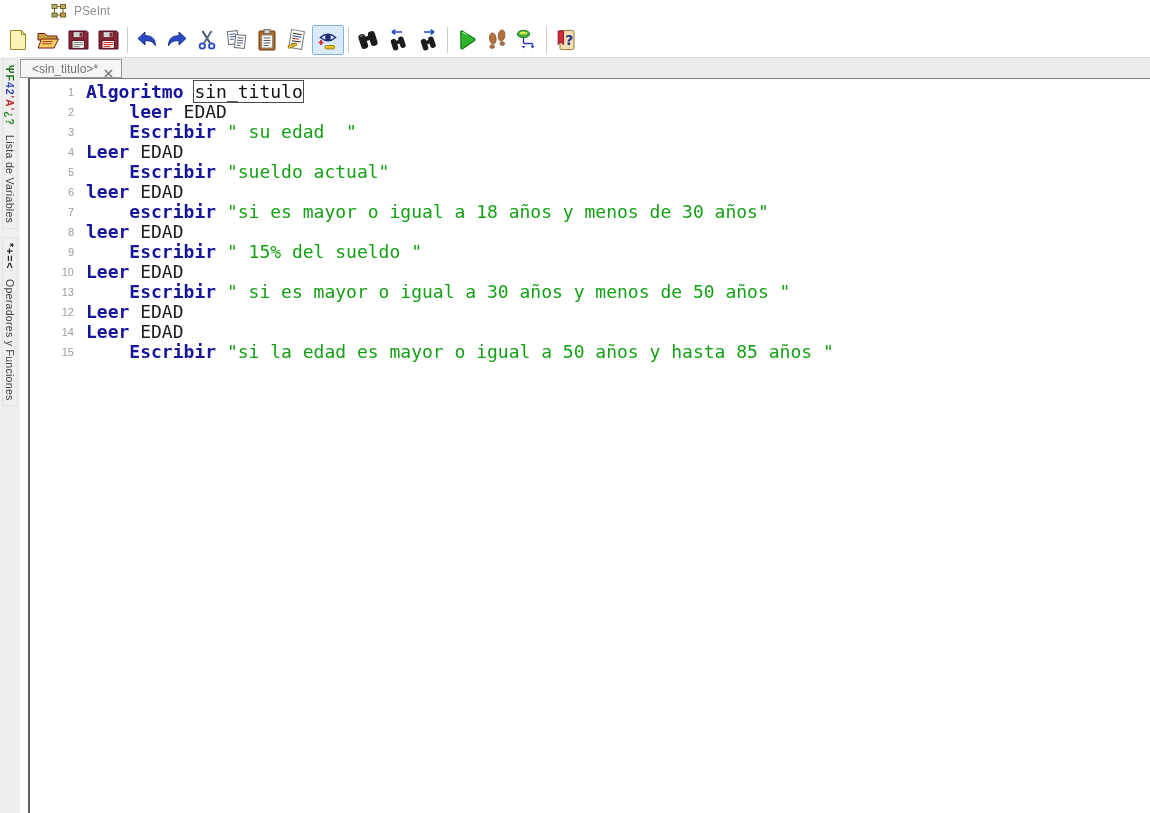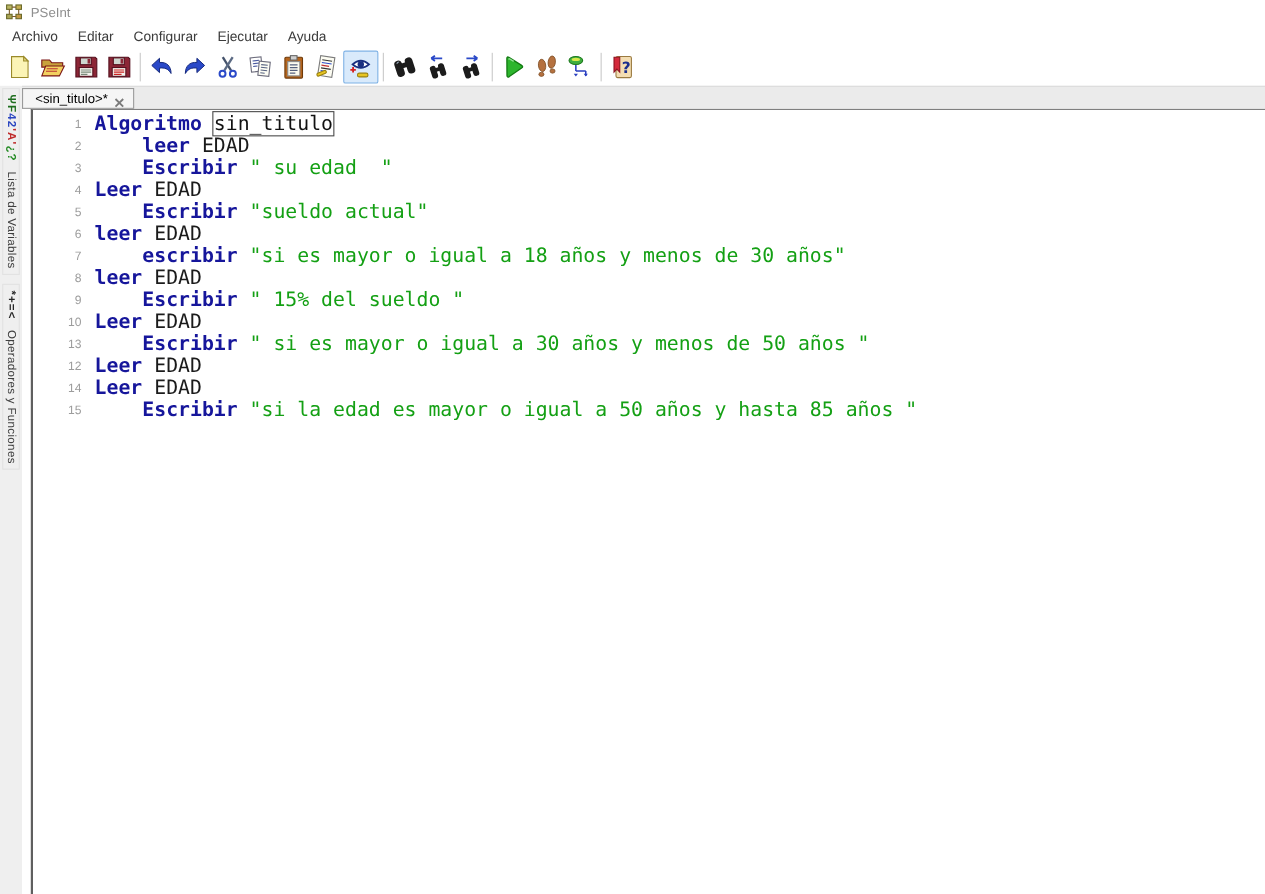--- a/index.html
+++ b/index.html
@@ -1,21 +1,21 @@
 <!DOCTYPE html>
 <html style="--kw: #16169b; --str: #14a014; --txt: #1b1b1b; --ln: #9c9c9c;"><head>
 <meta charset="utf-8">
 <style>
   * { box-sizing: border-box; }
   html,body { margin:0; padding:0; width:1150px; height:813px; overflow:hidden;
               background:#ffffff; font-family:"Liberation Sans", sans-serif; }
   .window { width:1150px; height:813px; display:flex; flex-direction:column; background:#fff; }
 
   
-  .titlebar { height:22px; display:flex; align-items:center; padding-left:5px; background:#fff; flex:0 0 auto; }
+  .titlebar { height:22px; display:flex; align-items:center; padding-left:5px; background:#fff; flex:0 0 auto;margin-left:46px; }
   .titlebar .logo { width:16px; height:16px; margin-right:7px; }
   .titlebar .title { font-size:12px; color:#8f8f8f; }
 
   
   .menubar { height:21px; display:flex; align-items:center; padding-left:2px; background:#fff; flex:0 0 auto; }
   .menu-item { font-size:12.5px; color:#3c3c3c; padding:2px 9px; cursor:default; }
 
   
   .toolbar { height:35px; display:flex; align-items:center; padding-left:3px; background:#fff; flex:0 0 auto; }
   .tbtn { width:30px; height:30px; display:flex; align-items:center; justify-content:center; border:1px solid transparent; border-radius:2px; }
@@ -29,21 +29,21 @@
   .side-strip { width:20px; background:#efefef; flex:0 0 auto; display:flex; flex-direction:column; align-items:center; padding-top:2px; }
   .side-tab { writing-mode:vertical-rl; background:#efefef; border:1px solid #e2e2e2; padding:5px 1px; margin-bottom:8px;
               font-size:10.5px; color:#3f3f3f; cursor:default; text-align:center; }
   .side-glyph { font-weight:bold; font-size:10.5px; letter-spacing:1px; }
   .side-label { margin-top:9px; letter-spacing:0.3px; }
 
   
   .content { flex:1; display:flex; flex-direction:column; min-width:0; }
   .tabstrip { height:21px; background:#ebebeb; border-top:1px solid #dcdcdc; display:flex; align-items:stretch; flex:0 0 auto; }
   .tab { display:flex; align-items:center; background:#f5f5f5; border:1px solid #9a9a9a; padding:0 8px 0 11px; margin:1px 0 0 0; }
-  .tab-label { font-size:12px; color:#000000; margin-right:6px; white-space:pre; }
+  .tab-label { font-size:12px; color:#737373; margin-right:6px; white-space:pre; }
   .tab-close { width:9px; height:9px; display:block; cursor:default; }
 
   
   .editor-frame { flex:1; margin-left:8px; border-left:2px solid #5f5f5f; border-top:1px solid #7f7f7f;
                   background:#fff; overflow:hidden; display:flex; flex-direction:column; }
   .code-scroll { padding-top:3px; }
   .code-line { display:flex; height:20px; line-height:20px; }
   .gutter-num { width:56px; flex:0 0 auto; text-align:right; padding-right:12px;
                 font-size:11px; color:var(--ln,#9c9c9c); font-family:"Liberation Sans",sans-serif; }
   .code-text { white-space:pre; font-family:"DejaVu Sans Mono", monospace; font-size:18px; color:var(--txt,#1b1b1b); }
@@ -65,27 +65,20 @@
           <rect x="9.5" y="1.5" width="5" height="4" fill="#c7af52"></rect>
           <rect x="1" y="10" width="5" height="4" fill="#a9a454"></rect>
           <rect x="9.5" y="10" width="5" height="4" fill="#c49a46"></rect>
           <path d="M6 3.5 H9.5 M3.5 5.5 V10 M12 5.5 V10 M6 12 H9.5" fill="none" stroke="#7a5a2a"></path>
         </g>
       </svg>
     </span>
     <span class="title">PSeInt</span>
   </div>
 
-  <div class="menubar" id="menubar">
-      <div class="menu-item">Archivo</div>
-      <div class="menu-item">Editar</div>
-      <div class="menu-item">Configurar</div>
-      <div class="menu-item">Ejecutar</div>
-      <div class="menu-item">Ayuda</div>
-    </div>
 
   <div class="toolbar" id="toolbar">
       <div class="tbtn">
         <span style="display: flex;">
           <svg viewBox="0 0 24 24" width="24" height="24">
             <path d="M4.5 2.5 h11 l4 4 v15 h-15 z" fill="#fbf4b6" stroke="#9a8a2a"></path>
             <path d="M15.5 2.5 l4 4 h-4 z" fill="#e6da84" stroke="#9a8a2a"></path>
           </svg>
         </span>
       </div>

